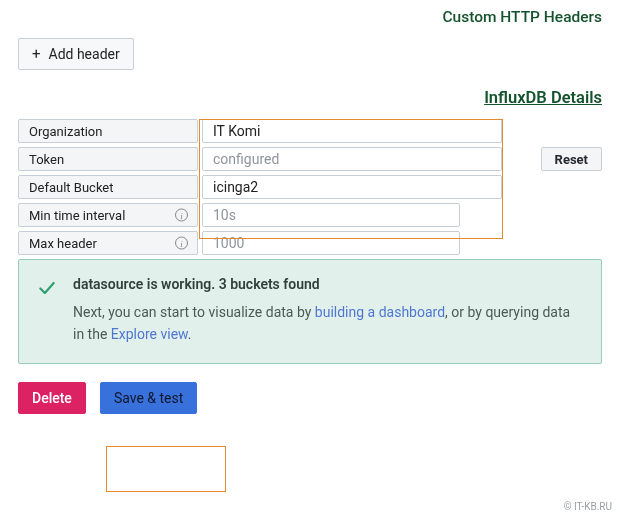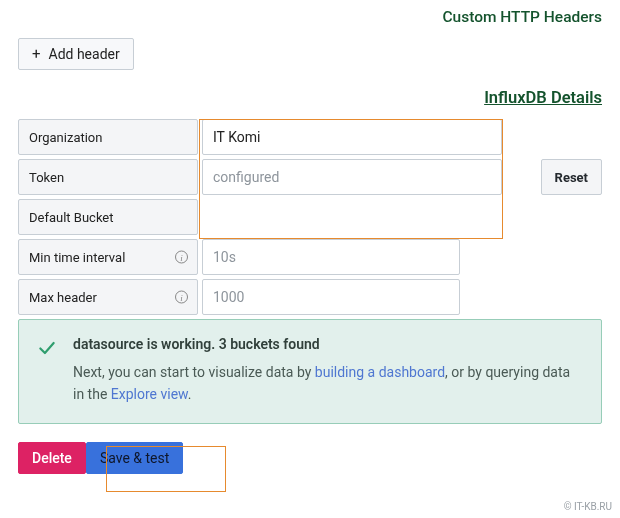--- a/index.html
+++ b/index.html
@@ -55,21 +55,21 @@
   .btn.danger {
     background: #dd2264;
     border-color: #dd2264;
     color: #fff;
     font-weight: 500;
   }
   .form-row {
     display: flex;
     align-items: stretch;
     margin-bottom: 4px;
-    height: 36px;
+    height: 24px;
   }
   .form-label {
     width: 180px;
     flex: 0 0 180px;
     background: #f4f5f7;
     border: 1px solid #c7ced5;
     border-radius: 2px;
     display: flex;
     align-items: center;
     padding: 0 10px;
@@ -151,20 +151,21 @@
   .alert .msg-body {
     font-size: 14px;
     line-height: 1.55;
     color: #4a5a55;
   }
   .alert a { color: #4f77d1; text-decoration: none; }
 
   .action-row {
     margin-top: 18px;
     display: flex;
+    gap: 14px;
   }
 
   .watermark {
     position: absolute;
     right: 8px;
     bottom: 6px;
     font-size: 10px;
     color: #9aa0a6;
   }
 </style>
@@ -201,20 +202,21 @@
     <div class="reset-btn">
       <span>Reset</span>
     </div>
   </div>
 
   
   <div class="form-row">
     <div class="form-label">
       <span>Default Bucket</span>
     </div>
+    <input class="form-input input-limited" value="icinga2" style="">
   </div>
 
   
   <div class="form-row">
     <div class="form-label">
       <span>Min time interval</span>
       <span class="info-icon">i</span>
     </div>
     <input class="form-input input-short" placeholder="10s" style="">
   </div>

